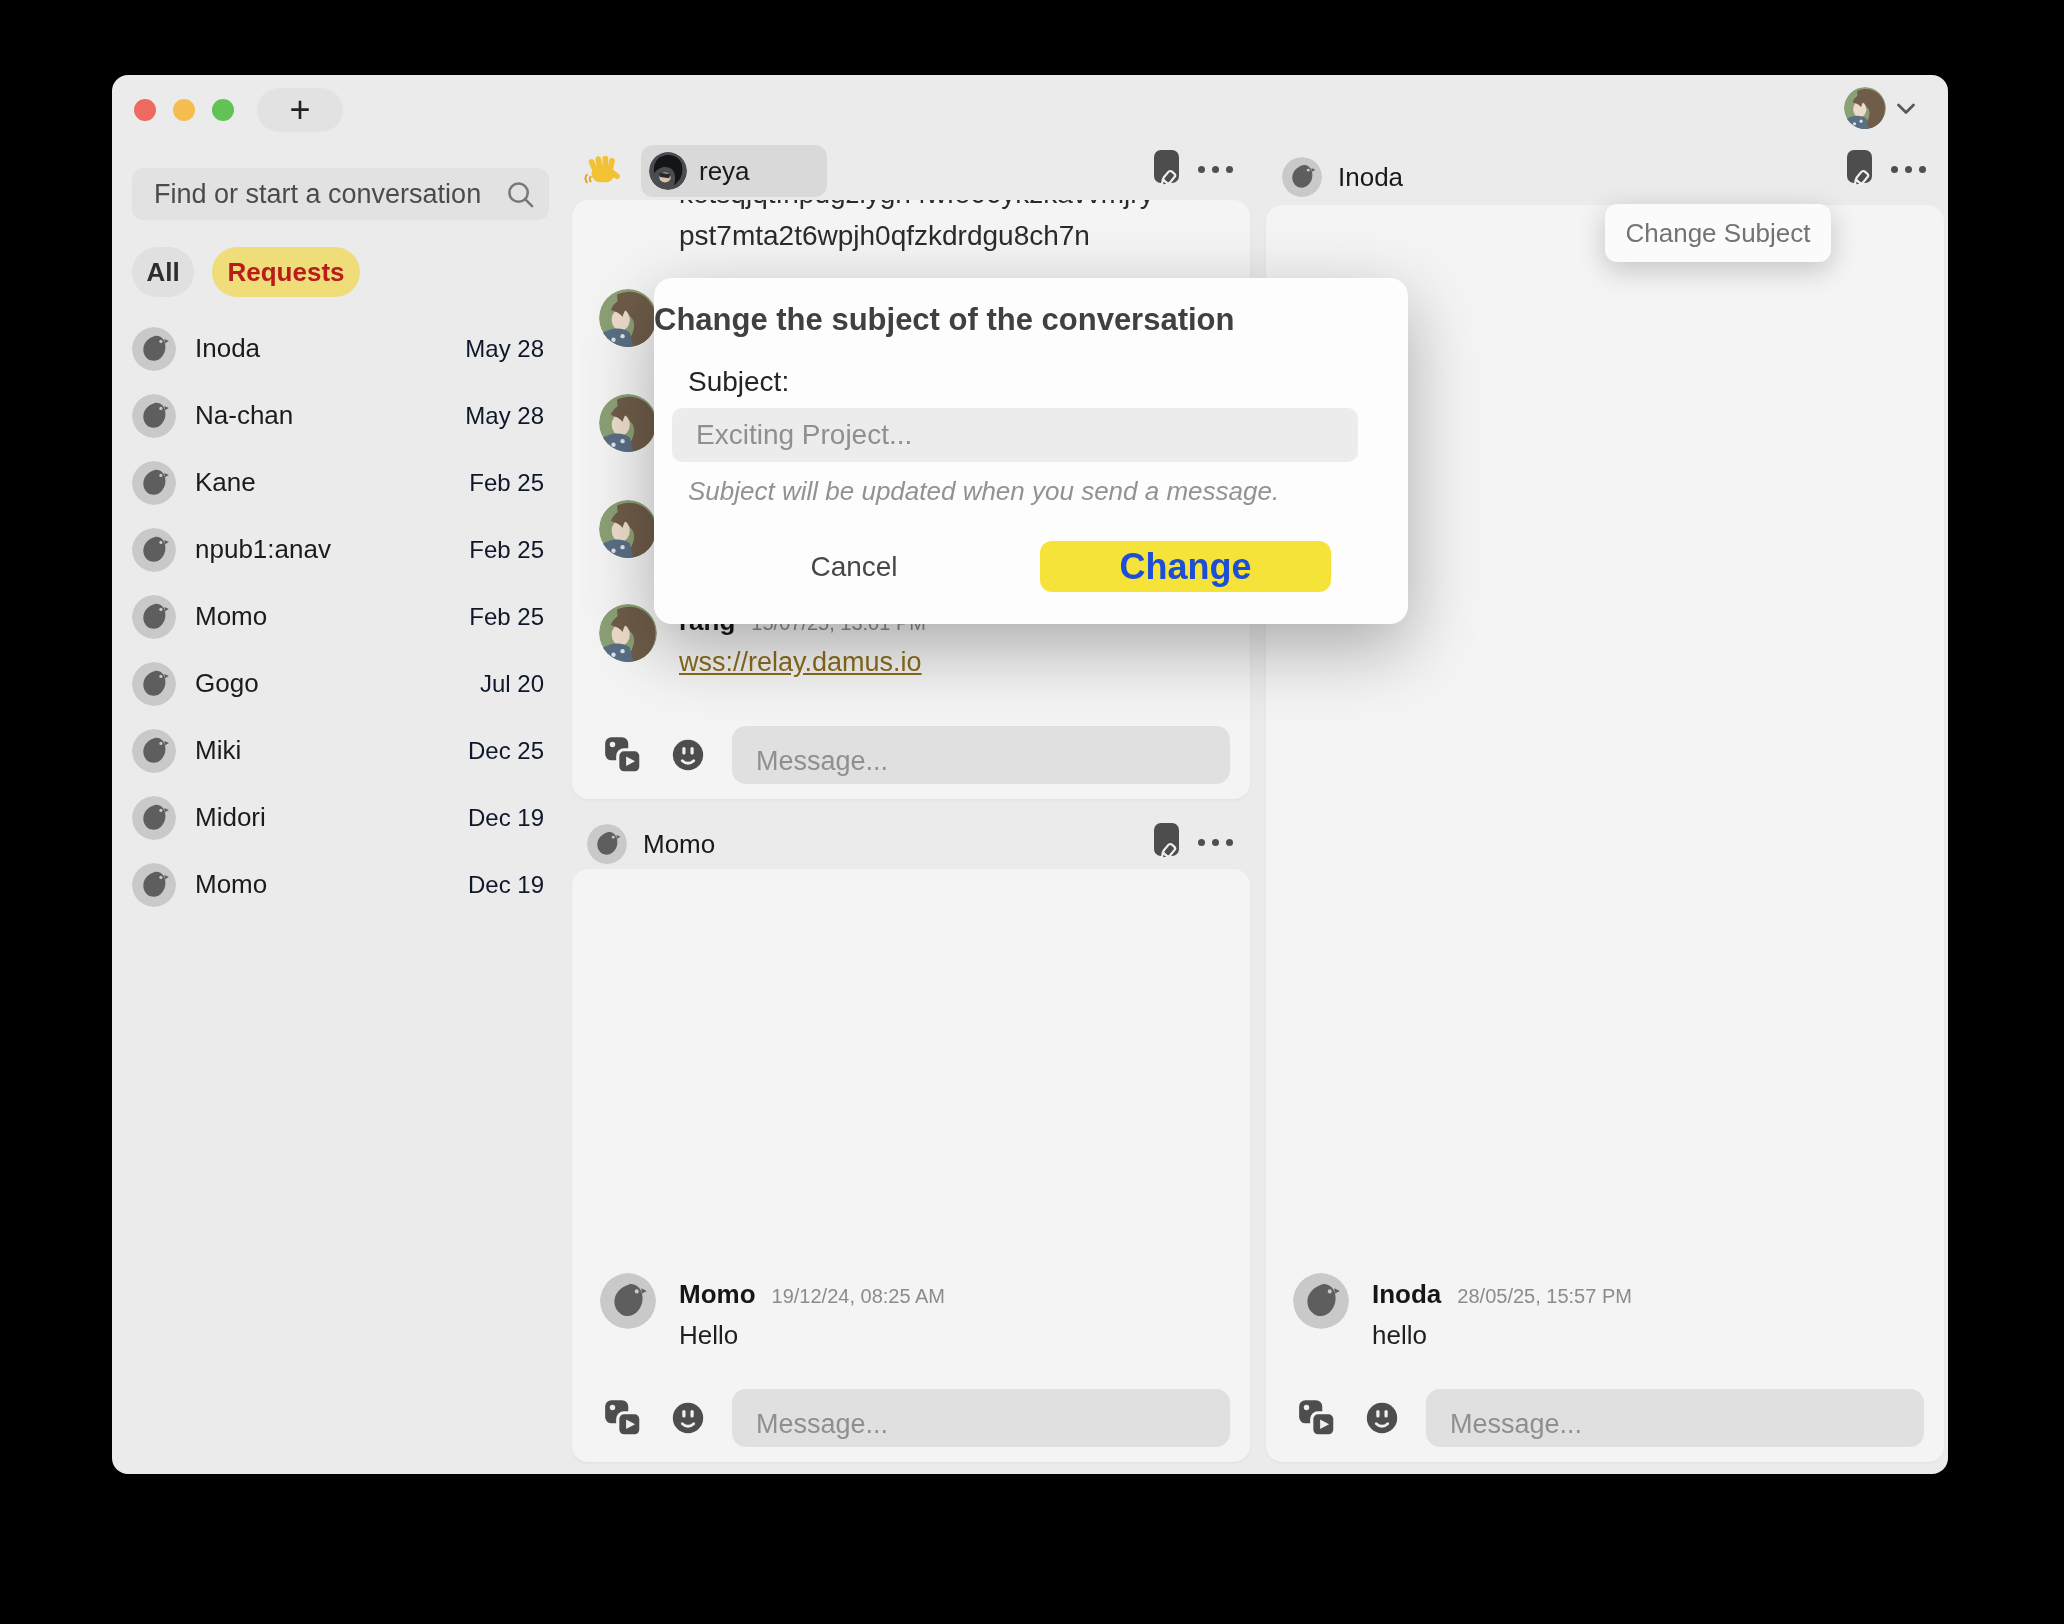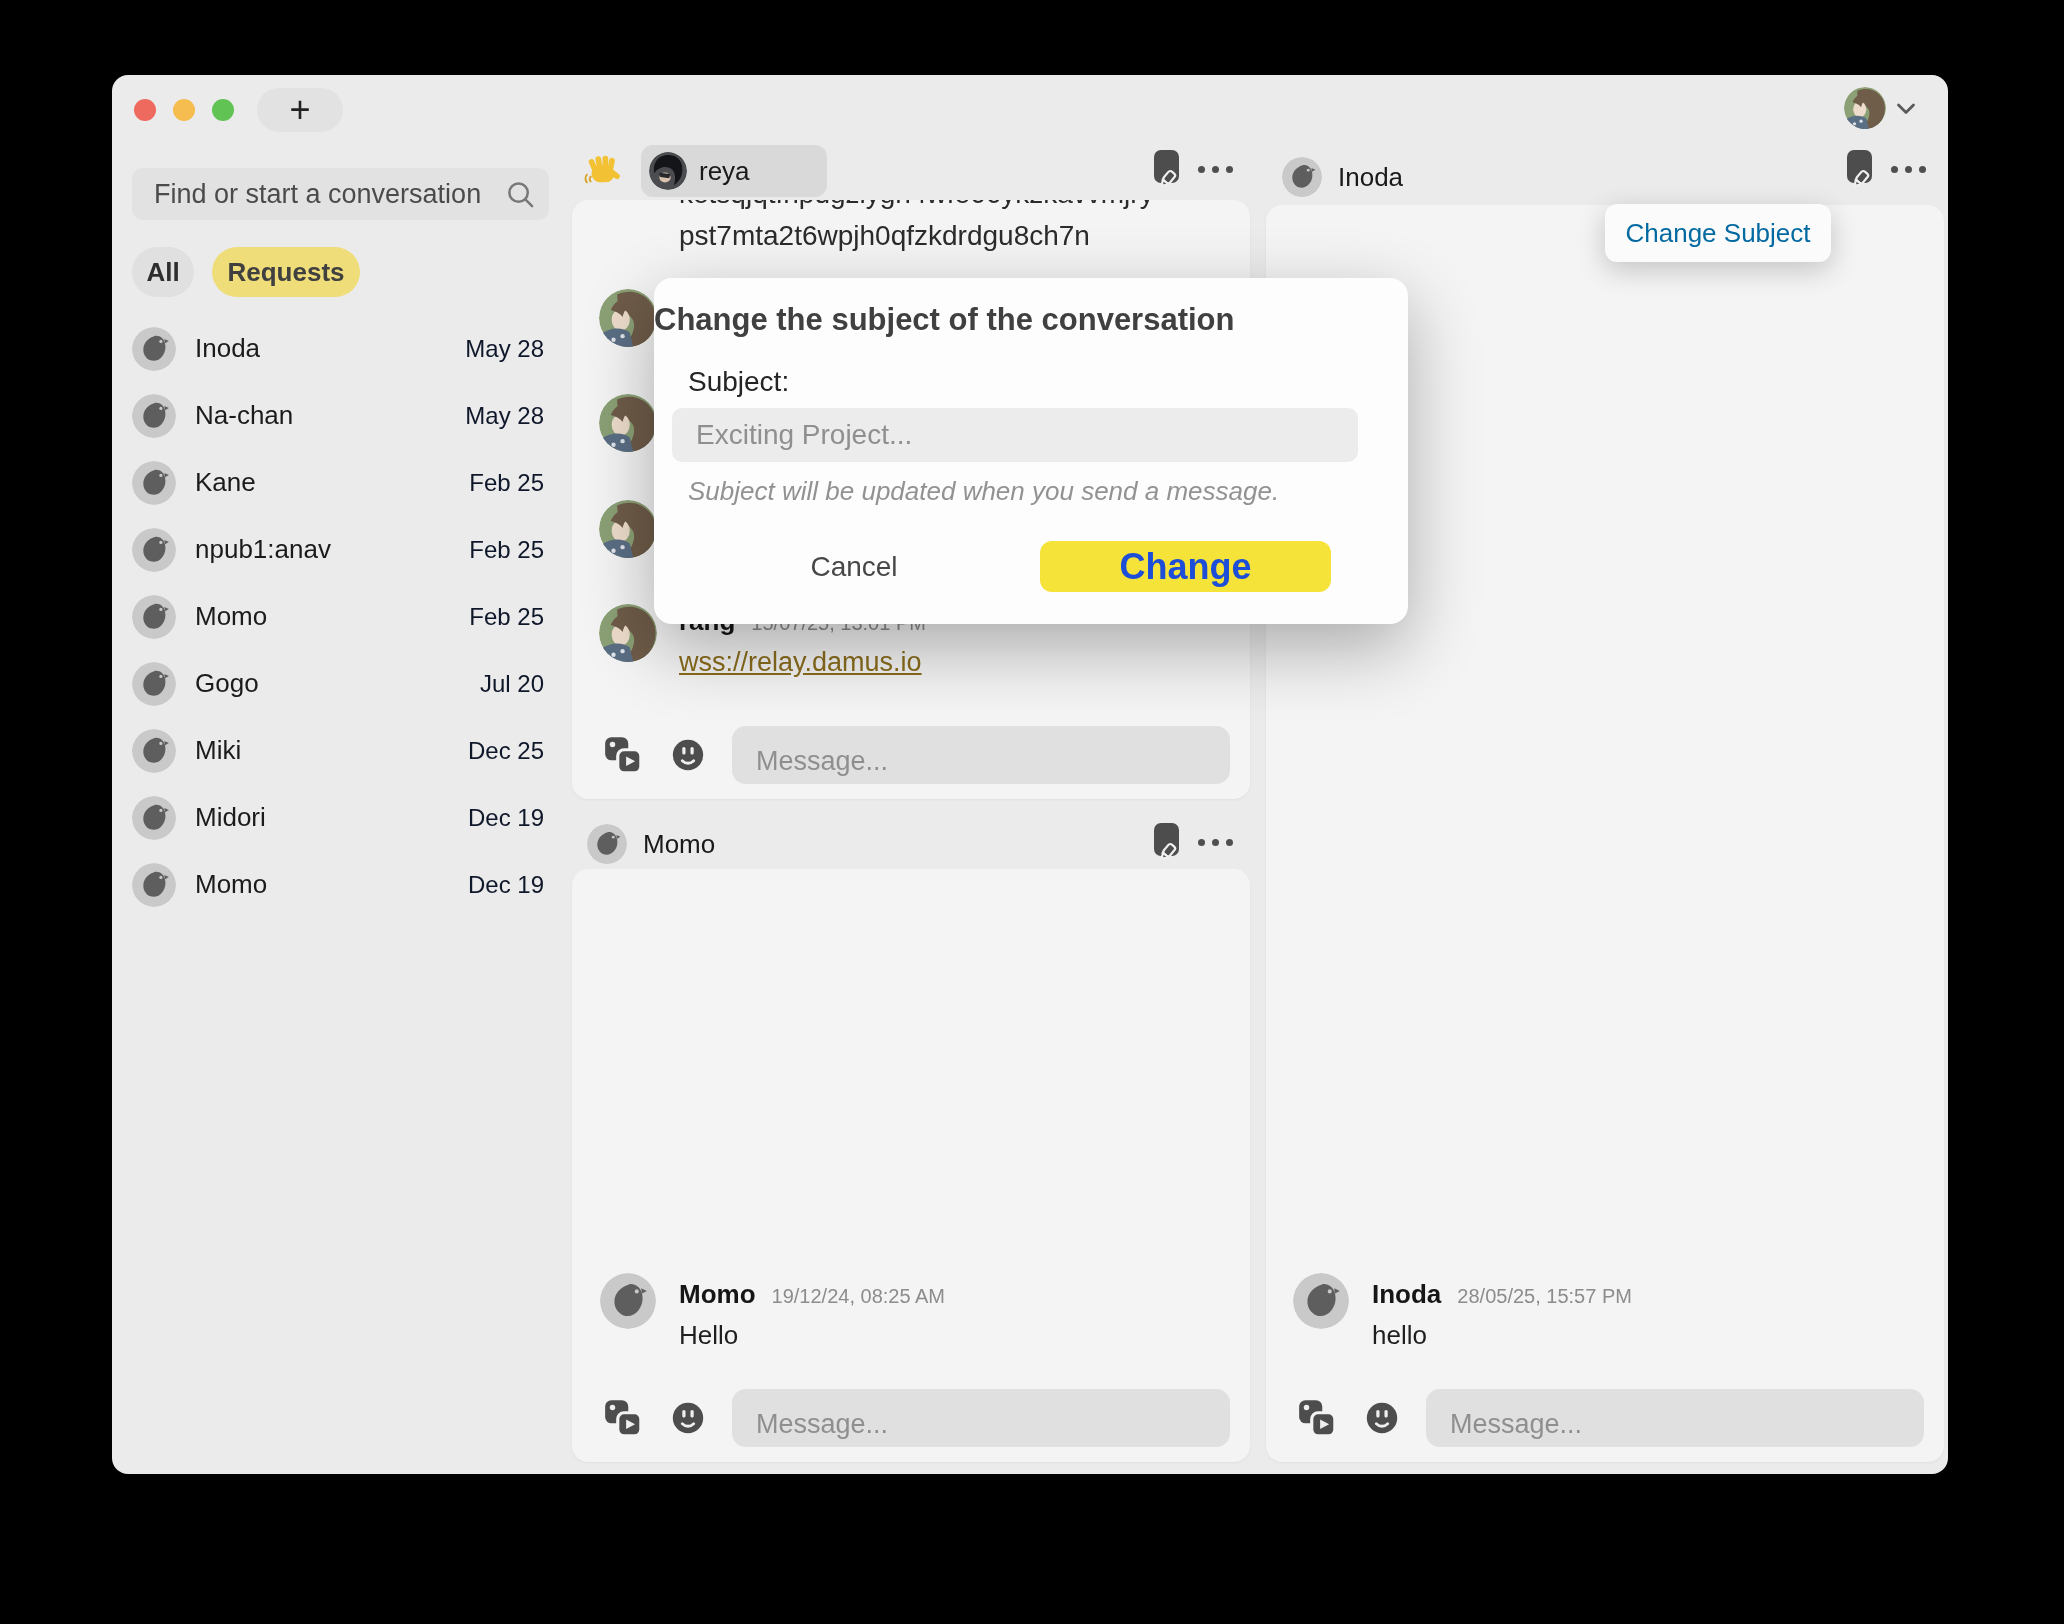--- a/index.html
+++ b/index.html
@@ -23,21 +23,21 @@
           background:#e2e2e2;}
   .search input{position:absolute;left:0;top:0;width:100%;height:100%;border:none;background:transparent;
           outline:none;font:27px "Liberation Sans",sans-serif;color:#4b4b4b;
           padding:0 56px 0 22px;box-sizing:border-box;}
   .search input::placeholder{color:#4b4b4b;opacity:1;}
   .search .mag{position:absolute;right:14px;top:12px;}
   .tabs{position:absolute;left:20px;top:172px;display:flex;gap:18px;}
   .pill{height:50px;border-radius:25px;display:flex;align-items:center;justify-content:center;
         font-size:26px;font-weight:700;}
   .pill-all{width:62px;background:#e0e0e0;color:#2e2e2e;}
-  .pill-req{width:148px;background:#eedd78;color:#404040;}
+  .pill-req{width:148px;background:#eedd78;color:#b91c1c;}
   .convlist{position:absolute;left:20px;top:240px;width:412px;}
   .conv-row{height:67px;display:flex;align-items:center;gap:19px;}
   .conv-name{flex:1;font-size:26px;color:#1b1b1b;}
   .conv-date{font-size:24px;color:#0f172a;}
 
   
   .card{position:absolute;background:#f4f4f4;border-radius:16px;
         box-shadow:0 1px 3px rgba(0,0,0,0.05);}
   .card-reya{left:460px;top:125px;width:678px;height:599px;overflow:hidden;}
   .card-momo{left:460px;top:794px;width:678px;height:593px;}
@@ -69,21 +69,21 @@
 
   .composer{position:absolute;left:30px;right:20px;bottom:15px;display:flex;align-items:center;gap:25px;}
   .composer .field{flex:1;height:58px;border-radius:14px;background:#e0e0e0;position:relative;}
   .composer input{position:absolute;inset:0;width:100%;height:100%;border:none;background:transparent;outline:none;
           font:27px "Liberation Sans",sans-serif;color:#404040;padding:12px 20px 0 24px;box-sizing:border-box;}
   .composer input::placeholder{color:#8f8f8f;opacity:1;}
 
   
   .tooltip{position:absolute;left:1493px;top:129px;width:226px;height:58px;background:#fbfbfb;
            border-radius:12px;box-shadow:0 8px 28px rgba(0,0,0,0.20);display:flex;align-items:center;
-           justify-content:center;font-size:26px;color:#0369a1;z-index:30;}
+           justify-content:center;font-size:26px;color:#737373;z-index:30;}
 
   
   .modal{position:absolute;left:542px;top:203px;width:754px;height:346px;background:#fdfdfd;
          border-radius:18px;box-shadow:0 24px 70px rgba(0,0,0,0.30);z-index:50;}
   .m-title{position:absolute;left:0;right:0;top:24px;text-align:left;font-size:31px;font-weight:700;color:#404040;}
   .m-label{position:absolute;left:34px;top:88px;font-size:28px;color:#242424;}
   .m-input{position:absolute;left:18px;top:130px;width:686px;height:54px;border-radius:10px;background:#ececec;}
   .m-input input{position:absolute;inset:0;width:100%;height:100%;border:none;background:transparent;outline:none;
           font:28px "Liberation Sans",sans-serif;color:#333;padding:0 20px 0 24px;box-sizing:border-box;}
   .m-input input::placeholder{color:#8f8f8f;opacity:1;}

